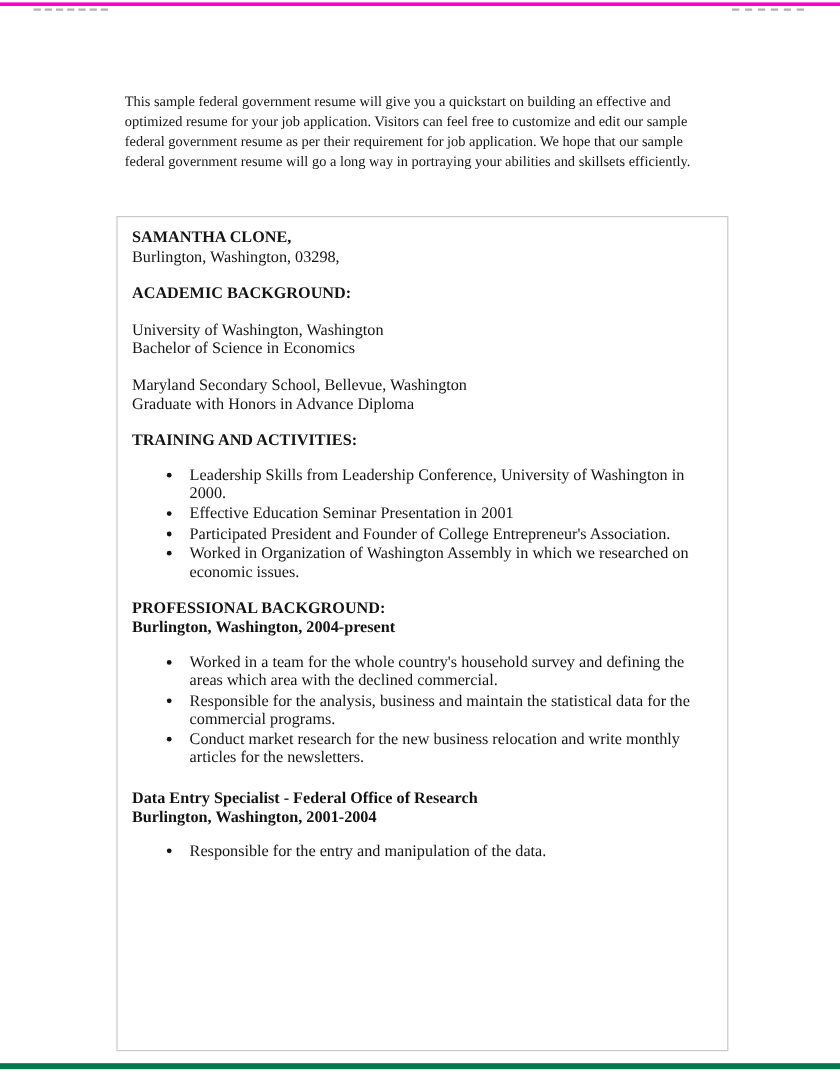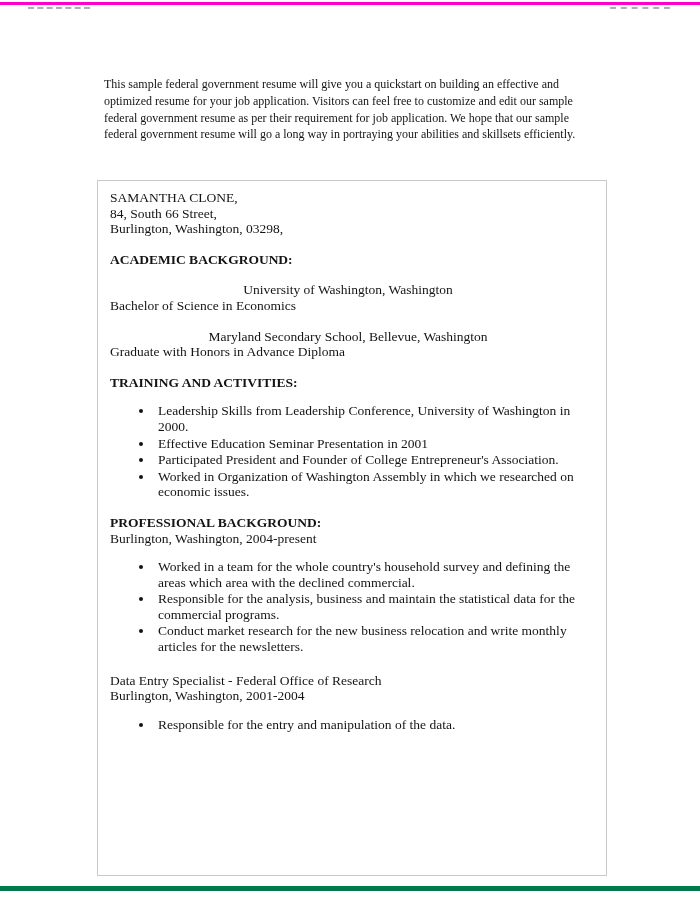--- a/index.html
+++ b/index.html
@@ -49,23 +49,23 @@
     box-sizing: border-box;
     padding: 9px 20px 0 12px;
     background: #ffffff;
   }
 
   .resume-box p {
     margin: 0;
     font-size: 13.5px;
     line-height: 15.6px;
   }
-  .bold { font-weight: normal; }
+  .bold { font-weight: bold; }
   .heading { font-weight: bold; margin-top: 15px !important; }
-  .gap-top { margin-top: 15px !important; text-align: center; }
+  .gap-top { margin-top: 15px !important; }
   .gap-top-lg { margin-top: 18px !important; }
 
   .resume-box ul {
     margin: 13px 0 0 0;
     padding-left: 44px;
   }
   .resume-box li {
     font-size: 13.5px;
     line-height: 15.6px;
     margin: 0 0 1px 0;
@@ -77,21 +77,20 @@
 
 <div class="top-line" style="background-color: rgb(255, 0, 204);"></div>
 <div class="dash dash-left" style="border-top-color: rgb(176, 176, 176);"></div>
 <div class="dash dash-right" style="border-top-color: rgb(176, 176, 176);"></div>
 
 <p class="intro">This sample federal government resume will give you a quickstart on building an effective and optimized resume for your job application. Visitors can feel free to customize and edit our sample federal government resume as per their requirement for job application. We hope that our sample federal government resume will go a long way in portraying your abilities and skillsets efficiently.</p>
 
 <div class="resume-box" style="border-color: rgb(201, 201, 201);">
 
   <p class="bold">SAMANTHA CLONE,</p>
-  <p>84, South 66 Street,</p>
   <p>Burlington, Washington, 03298,</p>
 
   <p class="heading">ACADEMIC BACKGROUND:</p>
 
   <p class="gap-top">University of Washington, Washington</p>
   <p>Bachelor of Science in Economics</p>
 
   <p class="gap-top">Maryland Secondary School, Bellevue, Washington</p>
   <p>Graduate with Honors in Advance Diploma</p>
 

